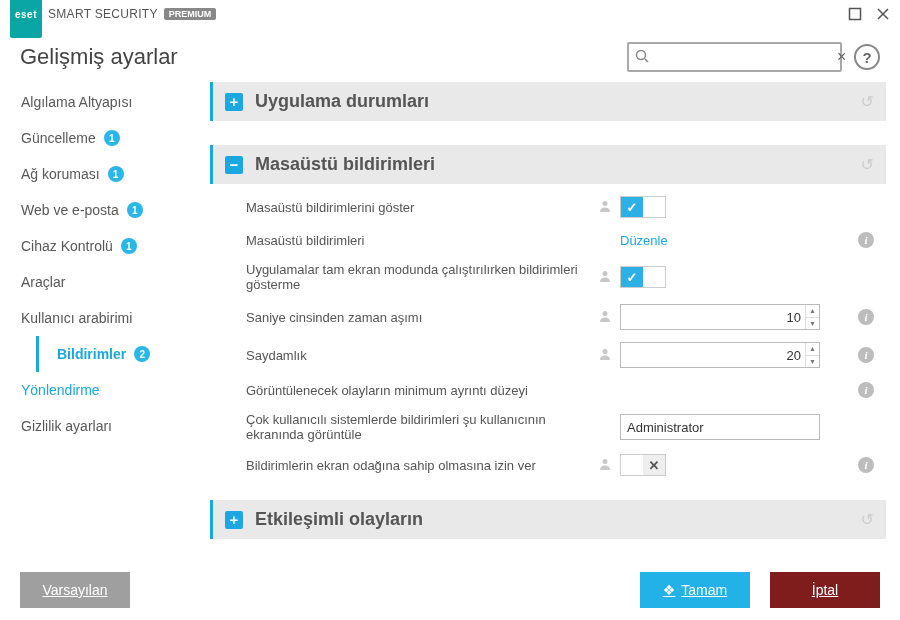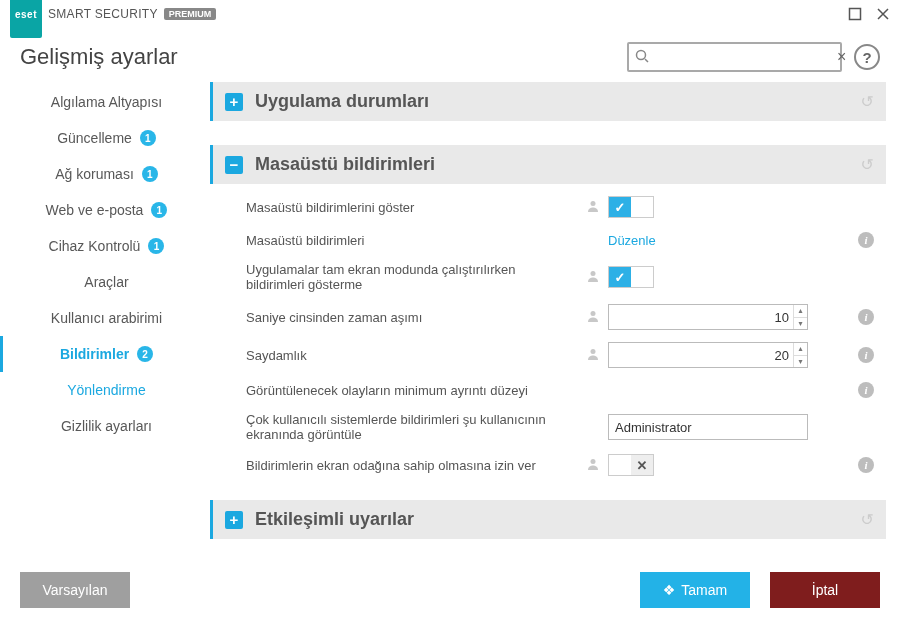--- a/index.html
+++ b/index.html
@@ -55,23 +55,23 @@
   width: 26px; height: 26px; border: 2px solid #888; border-radius: 50%;
   display: flex; align-items: center; justify-content: center;
   color: #666; font-weight: bold; font-size: 15px; cursor: pointer;
 }
 
 
 .main { flex: 1; display: flex; overflow: hidden; }
 .sidebar { width: 210px; padding-top: 2px; }
 .nav-item {
   padding: 10px 18px; font-size: 14px; color: #585858; cursor: pointer;
-  display: flex; align-items: center; gap: 8px; border-left: 3px solid transparent; justify-content: center;
-}
-.nav-item.active { color: #1ba8e0; font-weight: 600; border-left-color: #1ba8e0; }
+  display: flex; align-items: center; gap: 8px; border-left: 3px solid transparent;
+}
+.nav-item.active { color: #1ba8e0; font-weight: 600; border-left-color: #1ba8e0; margin-left: 36px; }
 .nav-item.link { color: #1ba8e0; }
 .nav-badge {
   width: 16px; height: 16px; border-radius: 50%; background: #29b6e8;
   color: #fff; font-size: 10px; display: inline-flex; align-items: center;
   justify-content: center; font-weight: 600;
 }
 
 .content { flex: 1; padding-right: 14px; overflow-y: auto; }
 
 
@@ -84,21 +84,21 @@
   width: 18px; height: 18px; background: #1ba8e0; color: #fff; border-radius: 2px;
   display: flex; align-items: center; justify-content: center; font-weight: bold;
   font-size: 15px; line-height: 1; cursor: pointer;
 }
 .section-hdr .title { font-weight: 600; color: #555; font-size: 18px; flex: 1; }
 .section-hdr .revert { color: #ccc; font-size: 16px; cursor: pointer; }
 
 
 .setting-row {
   display: flex; align-items: center; padding: 6px 12px 6px 36px;
-  gap: 22px; min-height: 32px;
+  gap: 10px; min-height: 32px;
 }
 .setting-row .lbl { flex: 1; color: #555; font-size: 13px; padding-right: 10px; }
 .setting-row .ctl-col {
   width: 250px; display: flex; align-items: center; gap: 8px;
 }
 .user-icon { color: #c8c8c8; }
 .info-icon {
   width: 16px; height: 16px; border-radius: 50%; background: #bdbdbd;
   color: #fff; font-size: 11px; font-weight: bold; font-style: italic;
   display: inline-flex; align-items: center; justify-content: center;
@@ -140,21 +140,21 @@
 .txt-input .val { flex:1; color:#333; }
 
 
 .footer {
   height: 60px; display: flex; align-items: center; padding: 0 20px;
   justify-content: space-between;
 }
 .btn {
   height: 36px; min-width: 110px; border: none; cursor: pointer;
   font-size: 14px; color: #fff; display: inline-flex; align-items: center;
-  justify-content: center; gap: 6px;
+  justify-content: center; gap: 6px; text-decoration: underline;
 }
 .btn-default { background: #9f9f9f; }
 .btn-primary { background: #23b2e7; }
 .btn-cancel { background: #7f1d1d; }
 .footer-right { display:flex; gap: 20px; }
 .shield { font-size: 14px; }
 </style>
 </head>
 <body>
 
@@ -373,21 +373,21 @@
         </div>
         <span style="flex:1"></span>
       </div>
       <span class="info-icon">i</span>
     </div>
 
     <div style="height:18px"></div>
 
     <div class="section-hdr">
       <span class="exp">+</span>
-      <span class="title">Etkileşimli uyarılar</span>
+      <span class="title">Etkileşimli olayların</span>
       <span class="revert">↺</span>
     </div>
 
   </div>
 </div>
 
 <div class="footer">
   <button class="btn btn-default">
     <span>Varsayılan</span>
   </button>

